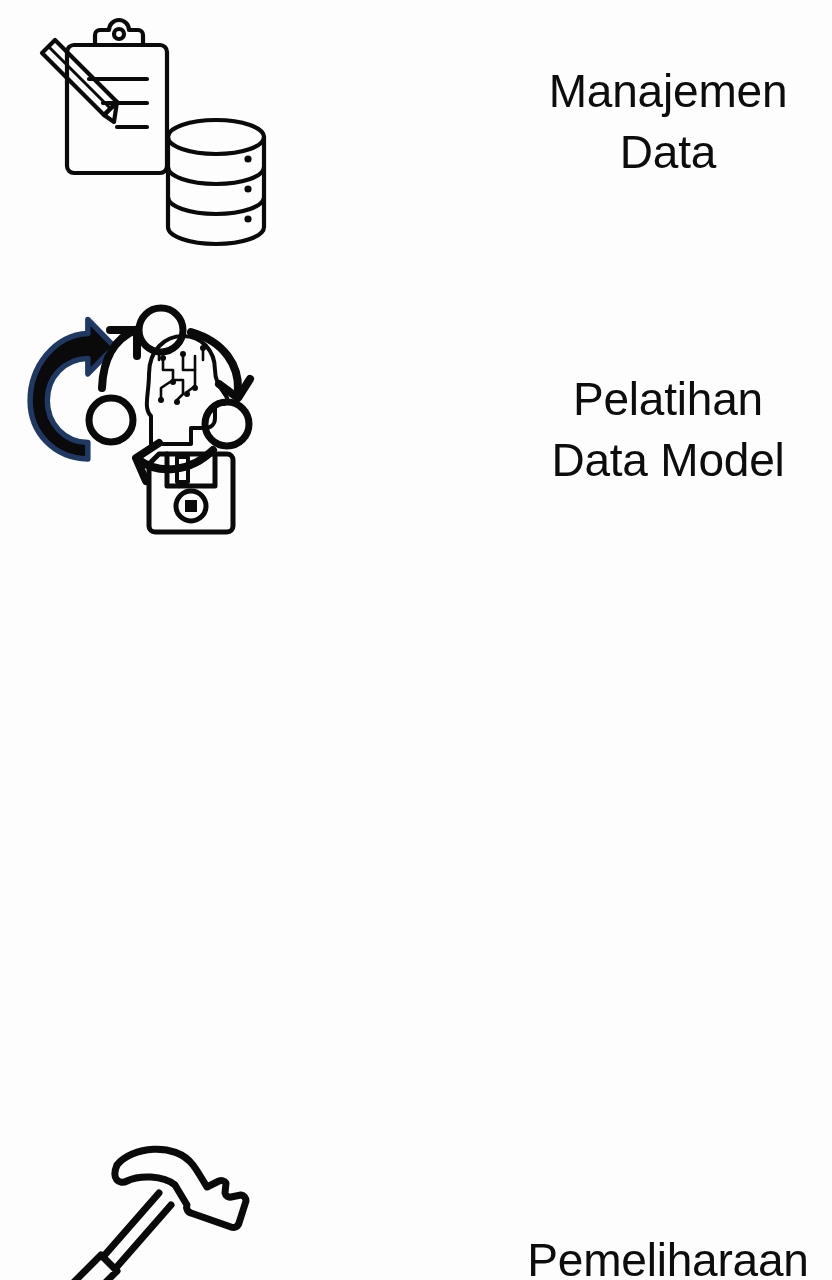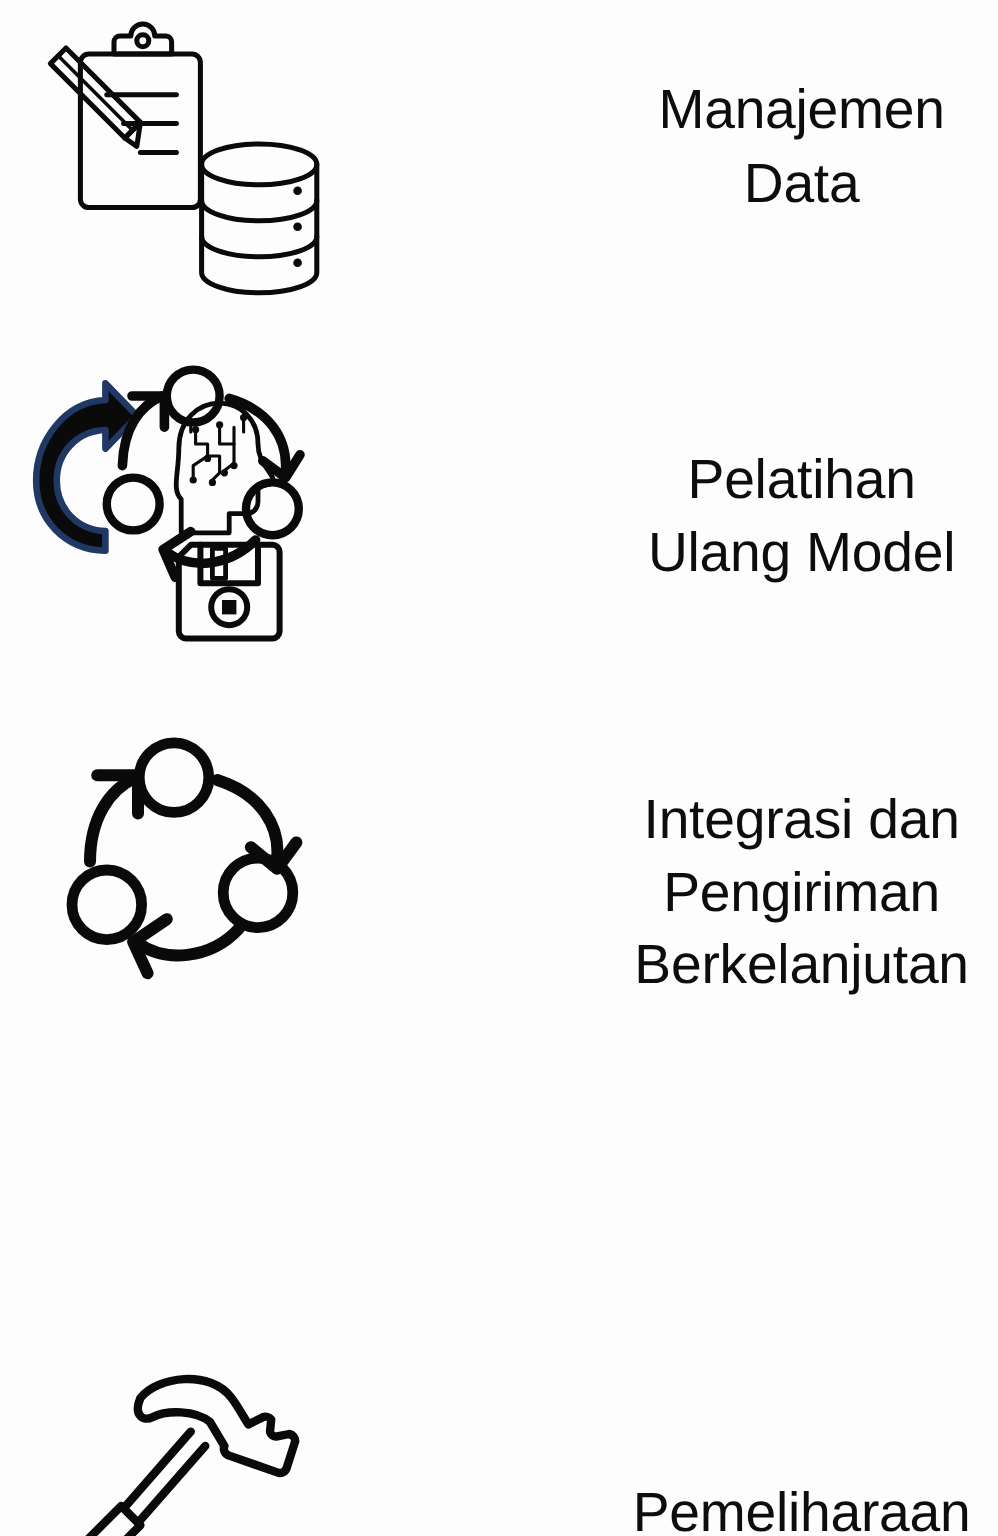--- a/index.html
+++ b/index.html
@@ -164,47 +164,24 @@
           <path class="ln" d="M118 170 L128 160 L196 160 A6 6 0 0 1 202 166 L202 232 A6 6 0 0 1 196 238 L124 238 A6 6 0 0 1 118 232 Z" stroke-width="5" fill="#fdfdfd"></path>
           <path class="ln" d="M136 160 L136 192 L184 192 L184 160" stroke-width="5" fill="#fdfdfd"></path>
           <rect class="ln" x="146" y="163" width="11" height="25" stroke-width="4" fill="#fdfdfd"></rect>
           <circle class="ln" cx="160" cy="212" r="15" stroke-width="5" fill="#fdfdfd"></circle>
           <rect x="154" y="206" width="12" height="12" fill="#0a0a0a"></rect>
         </g>
       </svg>
     </div>
     <div class="label-cell">
       <div class="label-text">Pelatihan
-Ulang Model</div>
+Data Model</div>
     </div>
   </div>
 
-  <div class="row" id="row-2">
-    <div class="icon-cell">
-      <svg width="230" height="230" viewBox="0 0 230 230">
-        <circle class="ln" cx="112" cy="42" r="29" stroke-width="9"></circle>
-        <circle class="ln" cx="182" cy="138" r="29" stroke-width="9"></circle>
-        <circle class="ln" cx="56" cy="148" r="29" stroke-width="9"></circle>
-
-        <path class="ln" d="M148 44 C186 56 200 84 198 108" stroke-width="10"></path>
-        <path class="ln" d="M176 100 L198 118 L214 96" stroke-width="10"></path>
-
-        <path class="ln" d="M166 168 C142 194 104 196 82 180" stroke-width="10"></path>
-        <path class="ln" d="M106 160 L78 179 L90 205" stroke-width="10"></path>
-
-        <path class="ln" d="M42 112 C42 76 58 52 80 42" stroke-width="10"></path>
-        <path class="ln" d="M48 40 L82 40 L82 72" stroke-width="10"></path>
-      </svg>
-    </div>
-    <div class="label-cell">
-      <div class="label-text">Integrasi dan
-Pengiriman
-Berkelanjutan</div>
-    </div>
-  </div>
 
 
   <div class="row" id="row-4">
     <div class="icon-cell">
       <svg width="230" height="190" viewBox="0 0 230 190">
 
         <path class="ln" d="M92 26 C106 8 150 2 168 26 C174 34 178 42 182 48
                  L194 42 A6 6 0 0 1 201 44 L200 54 A5 5 0 0 0 206 58
                  L216 56 A6 6 0 0 1 221 62 L214 84 A6 6 0 0 1 206 88
                  L166 74 A6 6 0 0 1 162 66

